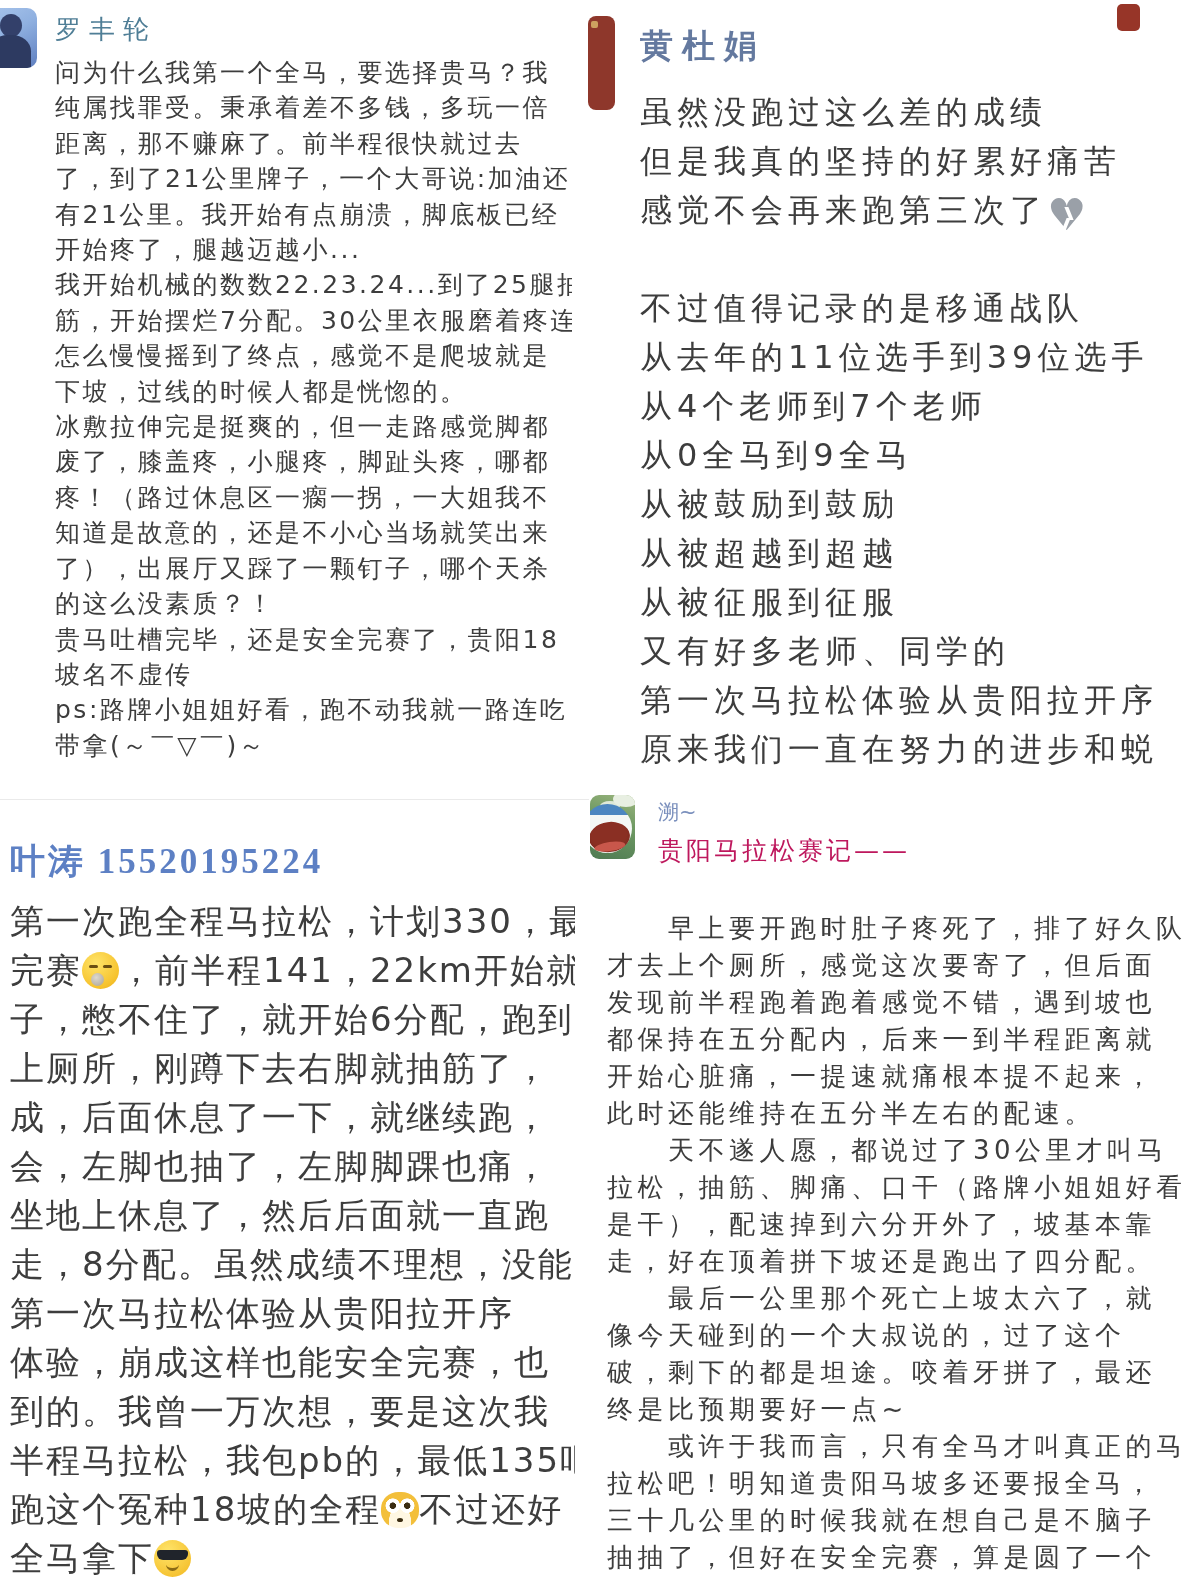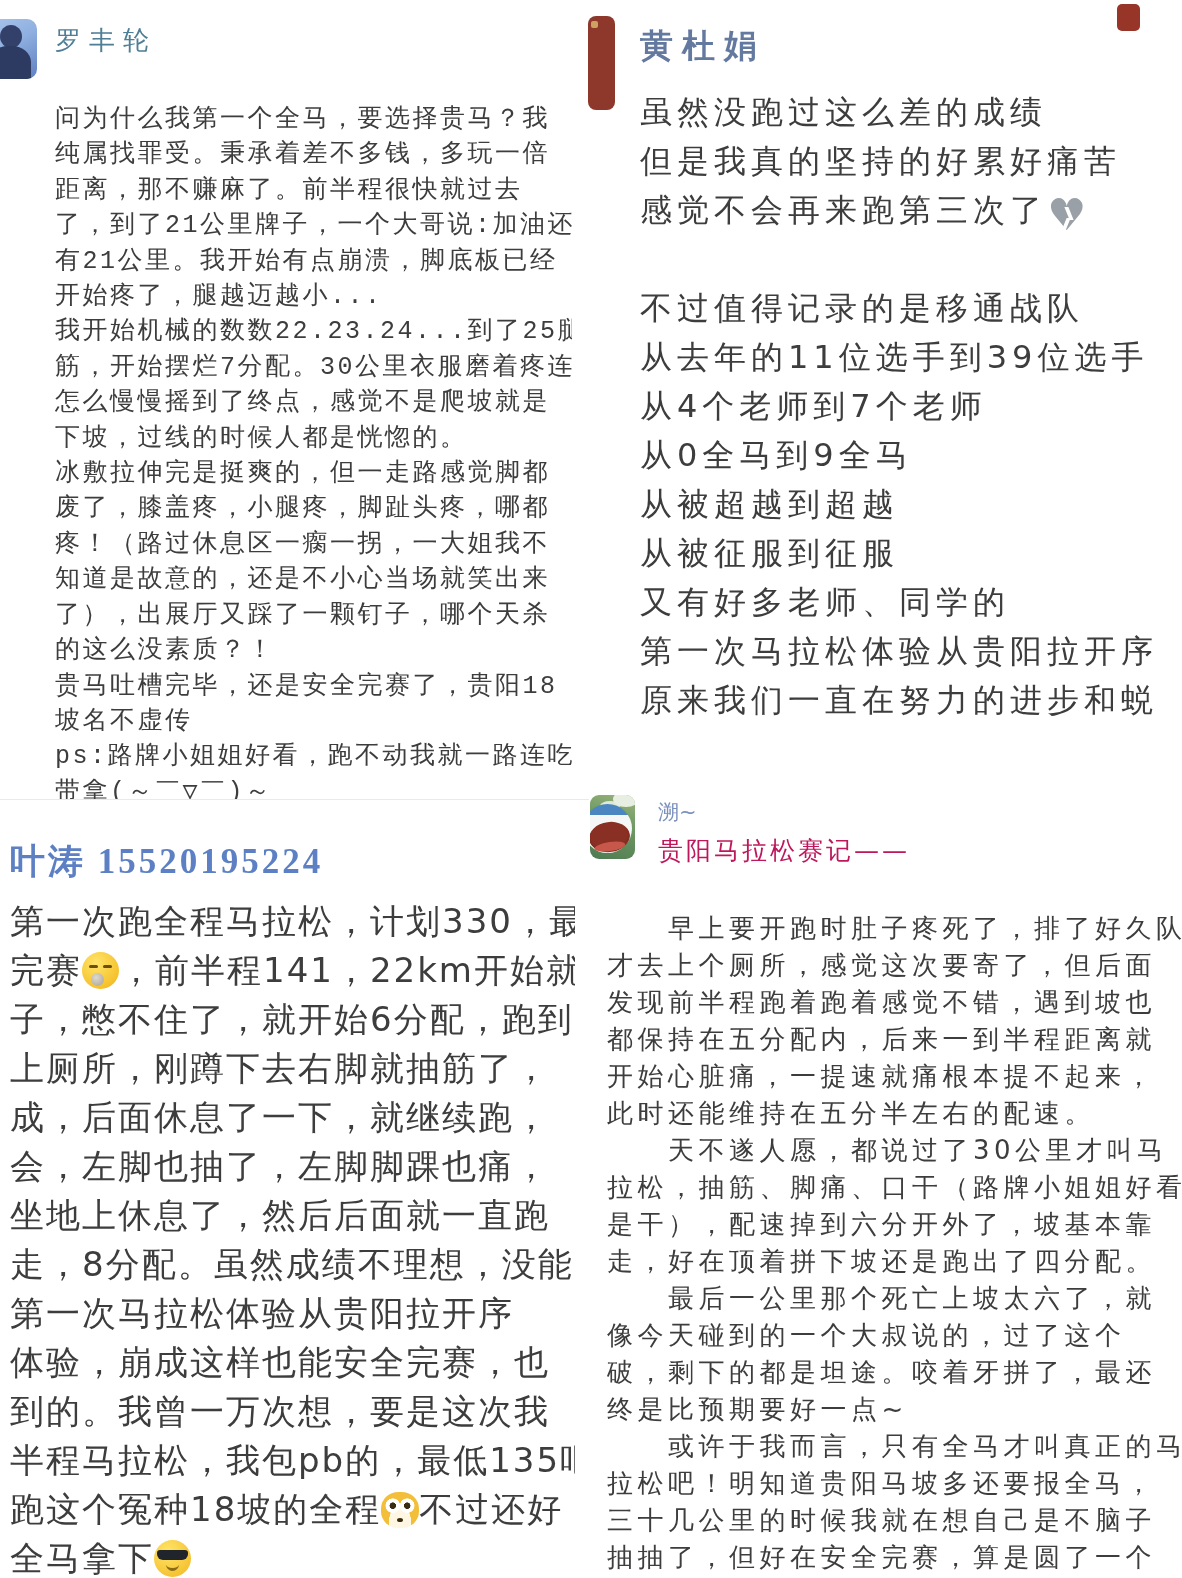--- a/index.html
+++ b/index.html
@@ -1,36 +1,36 @@
 <!DOCTYPE html>
 <html><head>
 <meta charset="utf-8">
 <style>
   html,body{margin:0;padding:0;}
   body{
     width:1182px;height:1578px;position:relative;background:#ffffff;
     font-family:"DejaVu Sans",sans-serif;color:#3d3d3d;overflow:hidden;
   }
   .quad{position:absolute;overflow:hidden;background:#fff;}
-  .q1{left:0;top:11px;width:572px;height:798px;font-family:Liberation Mono, monospace;}
+  .q1{left:0;top:0;width:572px;height:798px;}
   .q2{left:575px;top:0;width:607px;height:790px;}
   .q3{left:0;top:800px;width:594px;height:778px;}
   .q4{left:575px;top:790px;width:607px;height:788px;}
 
   .divider{position:absolute;left:0;top:799px;width:589px;height:1px;background:#eaeaea;}
 
   .name{position:absolute;white-space:nowrap;}
   .q1 .name{left:55px;top:12px;font-size:26px;letter-spacing:8px;color:#4f7e96;}
   .q2 .name{left:65px;top:24px;font-size:33px;letter-spacing:9px;color:#64799f;font-weight:bold;}
   .q3 .name{left:10px;top:38px;font-size:35px;letter-spacing:3px;color:#5d80c4;font-weight:bold;font-family:Liberation Serif, serif;}
   .q4 .name{left:83px;top:8px;font-size:21px;color:#7b90bd;}
   .q4 .title{position:absolute;left:83px;top:44px;font-size:25px;letter-spacing:3px;color:#be185d;white-space:nowrap;}
 
   .lines{position:absolute;right:0;}
-  .q1 .lines{left:55px;top:55px;font-size:25px;line-height:35.4px;letter-spacing:2.5px;margin-top:36px;}
+  .q1 .lines{left:55px;top:55px;font-size:25px;line-height:35.4px;letter-spacing:2.5px;}
   .q2 .lines{left:65px;top:88px;font-size:32px;line-height:49px;letter-spacing:5px;}
   .q3 .lines{left:10px;top:97px;font-size:34px;line-height:49px;letter-spacing:2px;}
   .q4 .lines{left:32px;top:120px;font-size:26px;line-height:37px;letter-spacing:4.5px;}
   .tline{white-space:pre;}
   .tline:empty::after{content:"\00a0";}
 
   
   .avatar{position:absolute;border-radius:10px;overflow:hidden;}
   .q1av{left:-19px;top:8px;width:56px;height:60px;
         background:linear-gradient(150deg,#aac6ec 0%,#8fb0e0 45%,#5f7fc0 100%);}
@@ -113,20 +113,21 @@
   <div class="name">黄杜娟</div>
   <div class="lines">
       <div class="tline">虽然没跑过这么差的成绩</div>
       <div class="tline">但是我真的坚持的好累好痛苦</div>
       <div class="tline">感觉不会再来跑第三次了<span class="emoji heart">♥</span></div>
       <div class="tline"></div>
       <div class="tline">不过值得记录的是移通战队</div>
       <div class="tline">从去年的11位选手到39位选手</div>
       <div class="tline">从4个老师到7个老师</div>
       <div class="tline">从0全马到9全马</div>
+      <div class="tline">从被鼓励到鼓励</div>
       <div class="tline">从被超越到超越</div>
       <div class="tline">从被征服到征服</div>
       <div class="tline">又有好多老师、同学的</div>
       <div class="tline">第一次马拉松体验从贵阳拉开序</div>
       <div class="tline">原来我们一直在努力的进步和蜕</div>
     </div>
 </div>
 
 <div class="quad q3">
   <div class="name">叶涛 15520195224</div>

